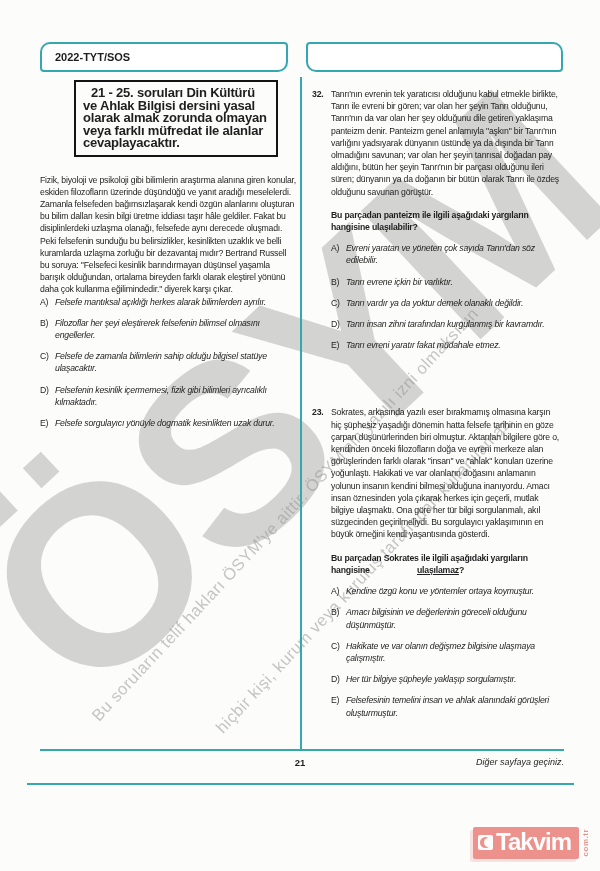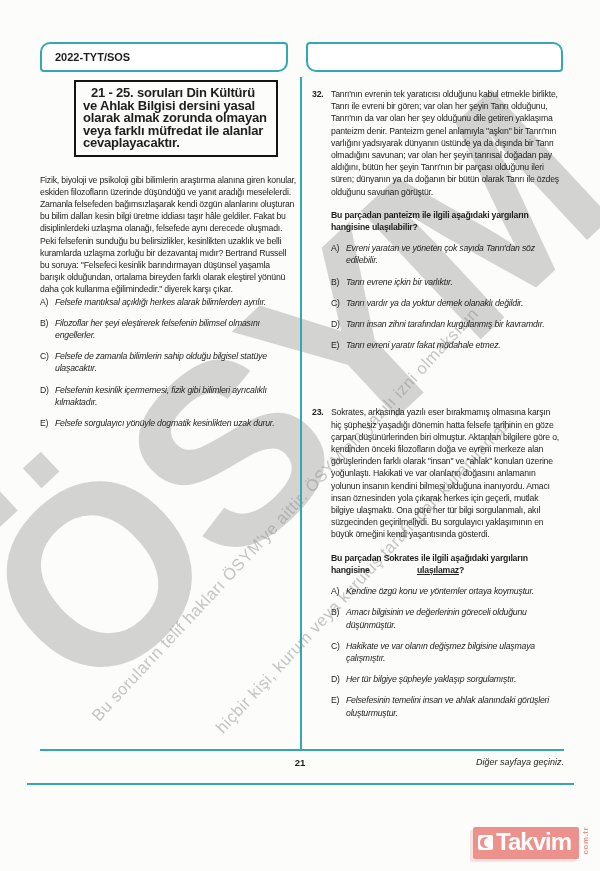--- a/index.html
+++ b/index.html
@@ -52,21 +52,21 @@
   .qbody{margin:0;}
   .qprompt{margin:11px 0 9px 0;font-weight:bold;}
   .u{text-decoration:underline;margin-left:45px;}
   .opt{display:flex;margin-bottom:9px;}
   .opt-letter{width:15px;flex:none;}
   .opt-text{flex:1;font-style:italic;}
   
   .footer-pageno{position:absolute;left:0;right:0;top:757px;text-align:center;font-weight:bold;font-size:9.5px;z-index:3;}
   .footer-note{position:absolute;right:36px;top:757px;font-style:italic;font-size:9px;z-index:3;margin-left:32px;}
   
-  .takvim{position:absolute;right:10px;bottom:12px;display:flex;align-items:flex-start;opacity:0.55;z-index:4;}
+  .takvim{position:absolute;right:10px;bottom:12px;display:flex;align-items:center;opacity:0.55;z-index:4;}
   .takvim-box{
     background:#e23b33;color:#ffffff;border-radius:2px;
     display:flex;align-items:center;padding:3px 8px 5px 5px;
     box-shadow:-3px 3px 0 rgba(226,59,51,0.25);
   }
   .flag{width:15px;height:15px;background:#ffffff;border-radius:2px;position:relative;margin-right:3px;flex:none;}
   .flag::before{content:"";position:absolute;left:2px;top:2px;width:11px;height:11px;border-radius:50%;background:#e23b33;}
   .flag::after{content:"";position:absolute;left:6px;top:3px;width:9px;height:9px;border-radius:50%;background:#ffffff;}
   .takvim-word{font-weight:bold;font-size:24px;line-height:1;letter-spacing:-1px;}
   .takvim-domain{

